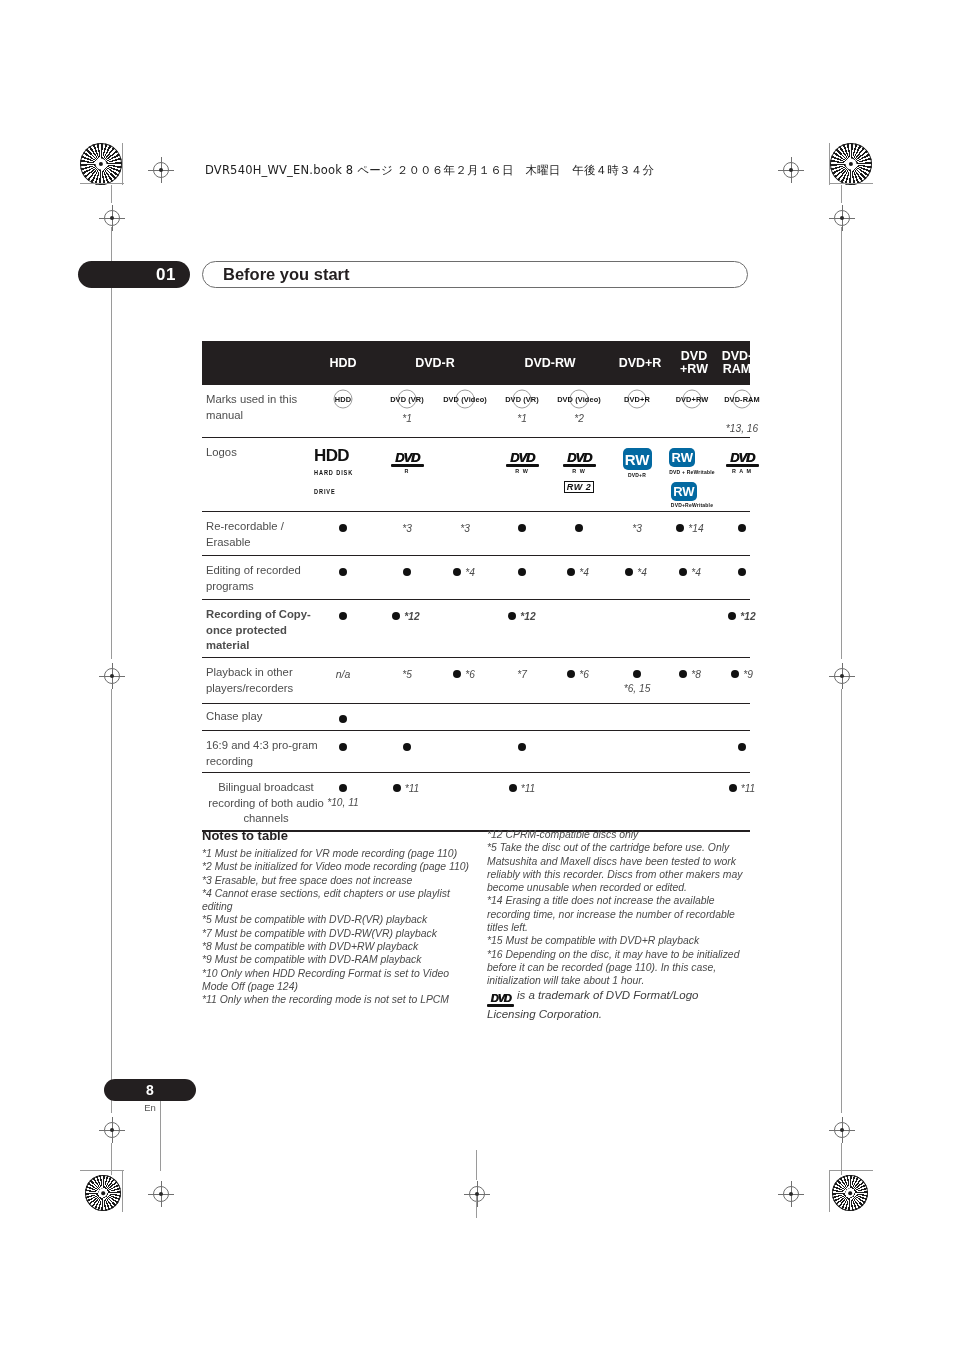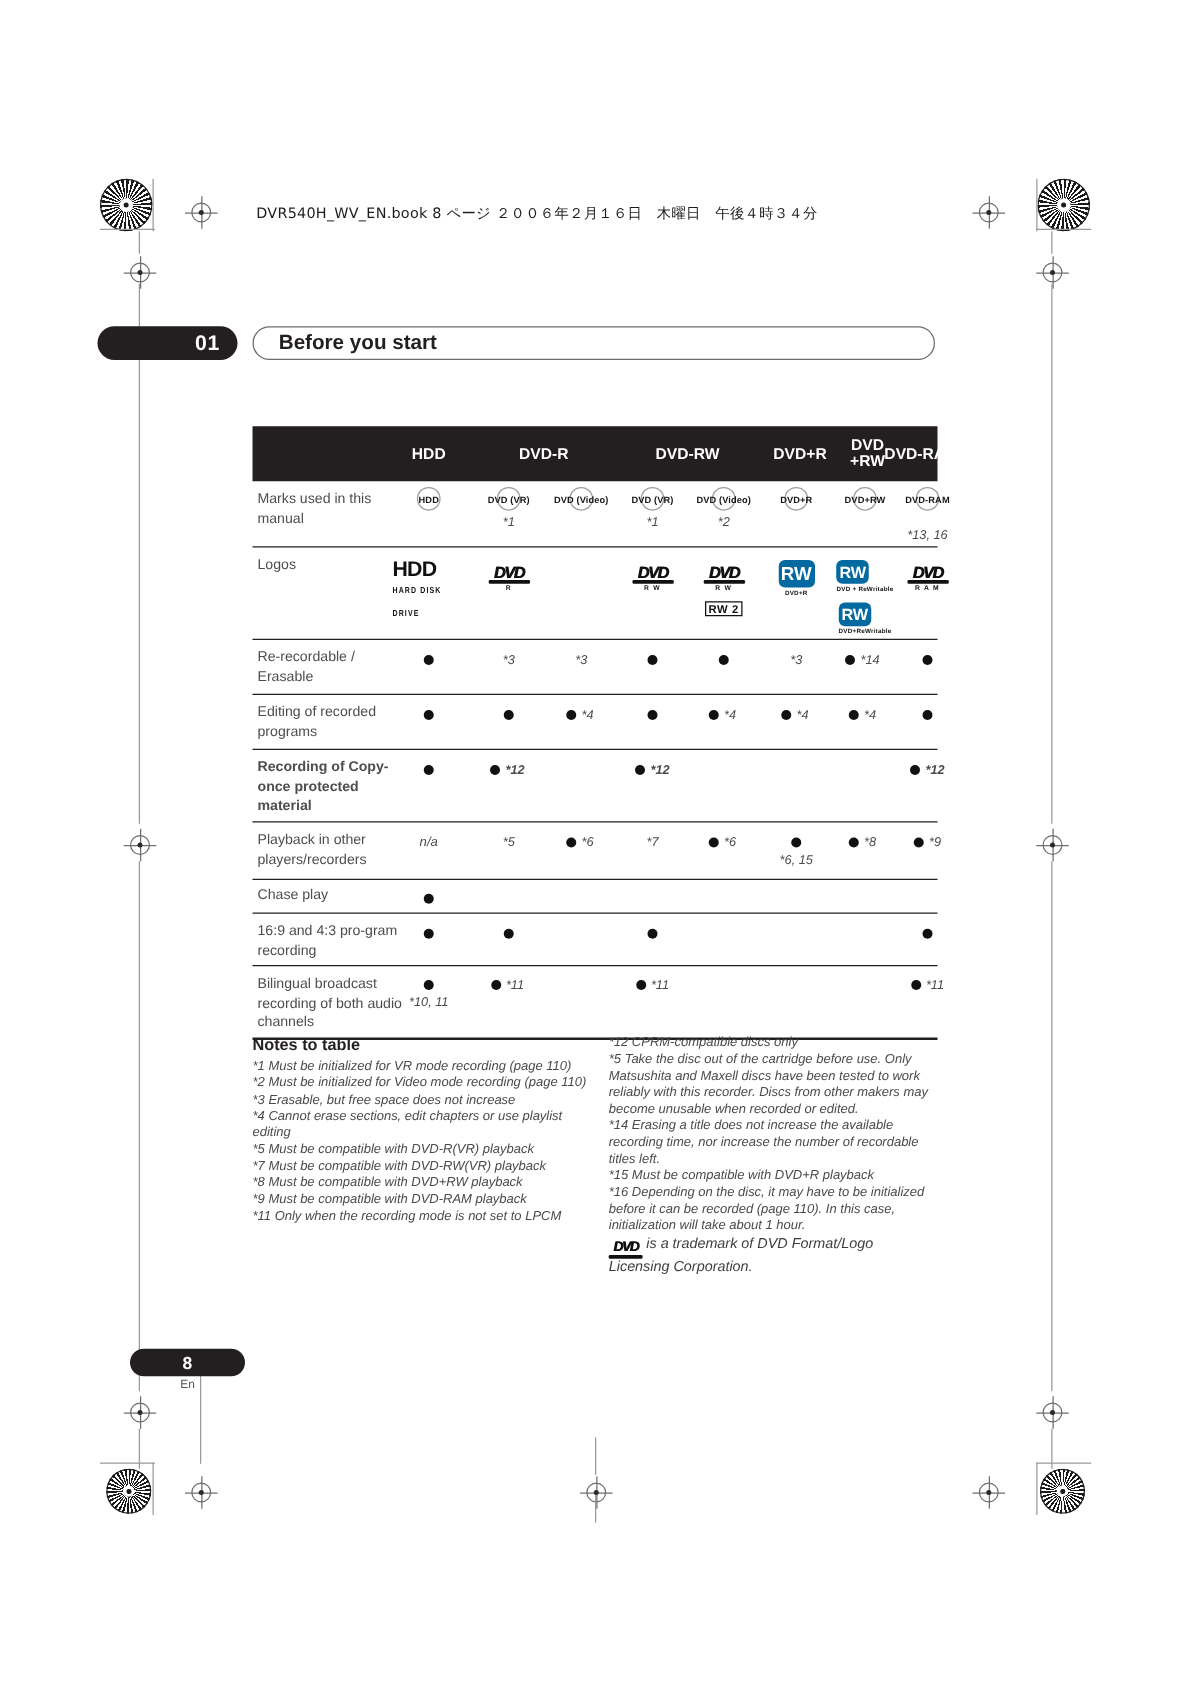--- a/index.html
+++ b/index.html
@@ -109,21 +109,21 @@
   .dvdlogo .sub{font-size:5.4px;font-weight:bold;letter-spacing:1px;color:#111;
     margin-top:1px;line-height:6px;}
 
   .rwbox{display:inline-block;text-align:center;}
   .rwbox .bx{background:#0369a1;color:#fff;border-radius:5px;
     font-weight:bold;font-style:normal;display:flex;align-items:center;
     justify-content:center;}
   .rwbox .cap{font-size:5px;font-weight:bold;color:#111;letter-spacing:.2px;margin-top:1.5px;}
 
   .rw2{display:inline-block;border:1.4px solid #111;padding:0px 2px;
-    font-weight:bold;font-size:9px;color:#111;letter-spacing:.5px;}
+    font-weight:bold;font-style:italic;font-size:9px;color:#111;letter-spacing:.5px;}
 
   
   .noteshdr{position:absolute;left:202px;top:828px;font-weight:bold;font-size:13px;color:#231f20;}
   .notescol{position:absolute;font-style:italic;font-size:10.4px;line-height:13.3px;color:#4a4a4a;}
   .notescol p{margin:0;}
   #notes-left{left:202px;top:847px;width:272px;}
   #notes-right{left:487px;top:828px;width:262px;}
   .tm-para{margin-top:11px;font-style:italic;font-size:11.5px;line-height:15px;color:#3d3d3d;}
   .tm-inline{display:inline-block;vertical-align:-3px;margin-right:3px;}
 
@@ -240,21 +240,21 @@
 
   <div class="thead">
     <div class="hcell" style="left:108px;width:66px;">HDD</div>
     <div class="hcell" style="left:176px;width:114px;">DVD-R</div>
     <div class="hcell" style="left:292px;width:112px;">DVD-RW</div>
     <div class="hcell" style="left:406px;width:64px;">DVD+R</div>
     <div class="hcell" style="left:470px;width:44px;flex-direction:column;">
       <span>DVD</span>
       <span>+RW</span>
     </div>
-    <div class="hcell" style="left:512px;width:46px;">
+    <div class="hcell" style="left:512px;width:46px;flex-direction:column;">
       <span>DVD-</span>
       <span>RAM</span>
     </div>
   </div>
 
   <div class="trow first" style="height:52px;">
     <div class="rlabel">Marks used in this manual</div>
 
     <div class="cellbox" style="left:109px;width:64px;top:6px;">
       <div class="cellrow">
@@ -559,21 +559,21 @@
           <i class="dot-mark"></i>
         </div>
       </div>
     <div class="cellbox" style="left:514px;width:52px;top:8px;">
         <div class="cellrow">
           <i class="dot-mark"></i>
         </div>
       </div>
   </div>
 
-  <div class="trow" style="height:57px;">
+  <div class="trow" style="height:57px;text-align:center;">
     <div class="rlabel">Bilingual broadcast recording of both audio channels</div>
     <div class="cellbox" style="left:109px;width:64px;top:7px;">
         <div class="cellrow">
           <i class="dot-mark"></i>
         </div>
         <div class="note2">*10, 11</div>
       </div>
     <div class="cellbox" style="left:174px;width:60px;top:7px;">
         <div class="cellrow">
           <i class="dot-mark"></i>
@@ -601,20 +601,21 @@
 
 <div class="notescol" id="notes-left">
   <p>*1  Must be initialized for VR mode recording (page 110)</p>
   <p>*2  Must be initialized for Video mode recording (page 110)</p>
   <p>*3  Erasable, but free space does not increase</p>
   <p>*4  Cannot erase sections, edit chapters or use playlist editing</p>
   <p>*5  Must be compatible with DVD-R(VR) playback</p>
   <p>*7  Must be compatible with DVD-RW(VR) playback</p>
   <p>*8  Must be compatible with DVD+RW playback</p>
   <p>*9  Must be compatible with DVD-RAM playback</p>
+  <p>*10  Only when HDD Recording Format is set to Video Mode Off (page 124)</p>
   <p>*11  Only when the recording mode is not set to LPCM</p>
 </div>
 
 <div class="notescol" id="notes-right">
   <p>*12  CPRM-compatible discs only</p>
   <p>*5  Take the disc out of the cartridge before use. Only Matsushita and Maxell discs have been tested to work reliably with this recorder. Discs from other makers may become unusable when recorded or edited.</p>
   <p>*14  Erasing a title does not increase the available recording time, nor increase the number of recordable titles left.</p>
   <p>*15  Must be compatible with DVD+R playback</p>
   <p>*16  Depending on the disc, it may have to be initialized before it can be recorded (page 110). In this case, initialization will take about 1 hour.</p>
   <p class="tm-para">

